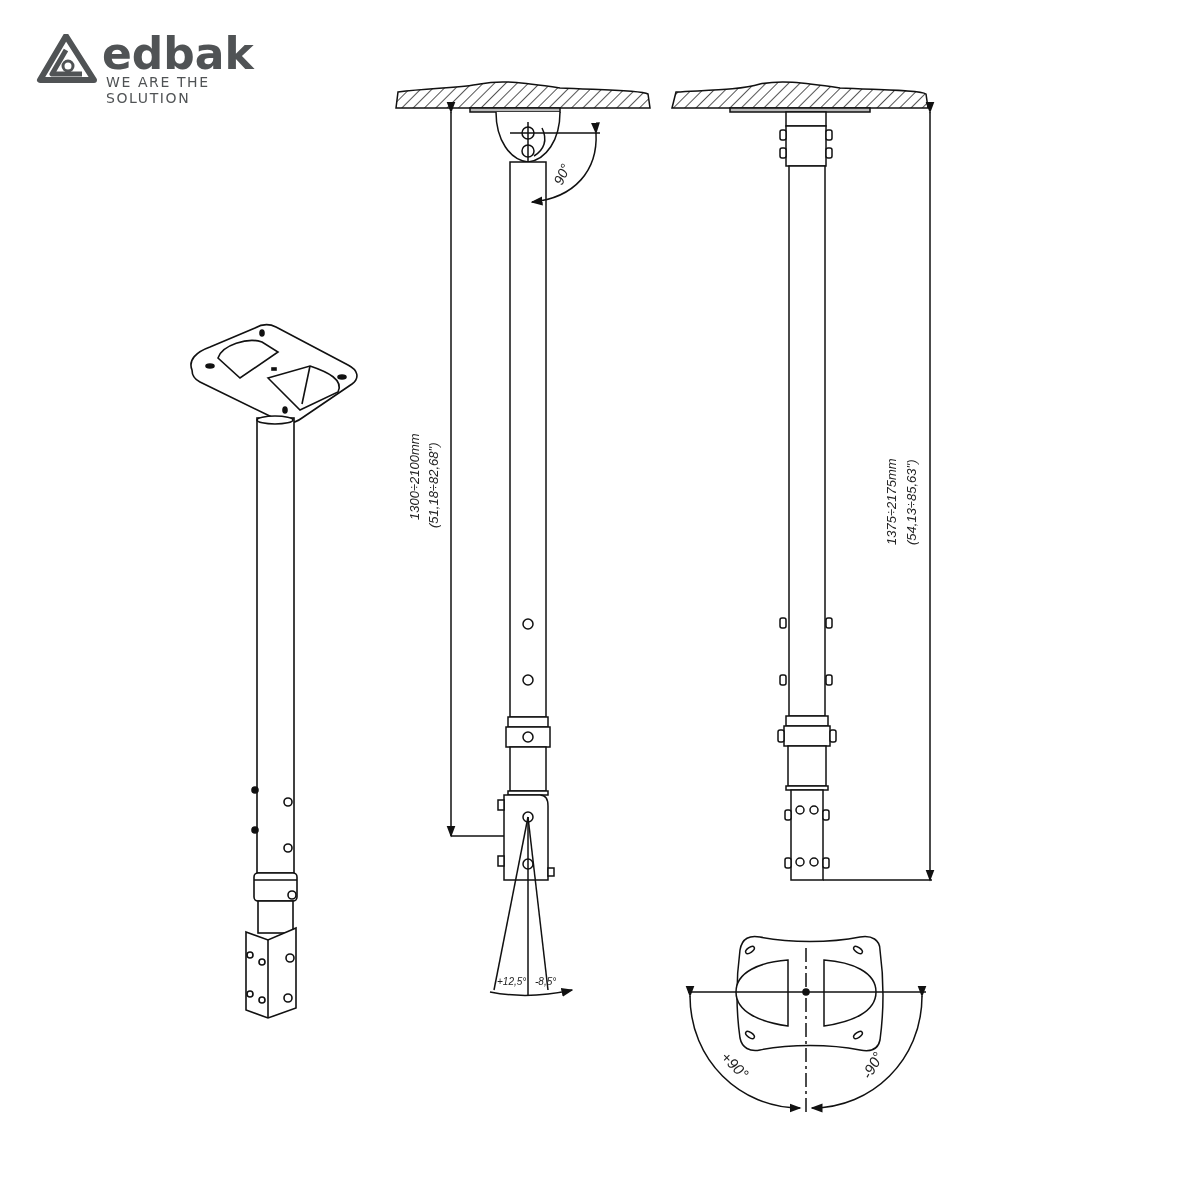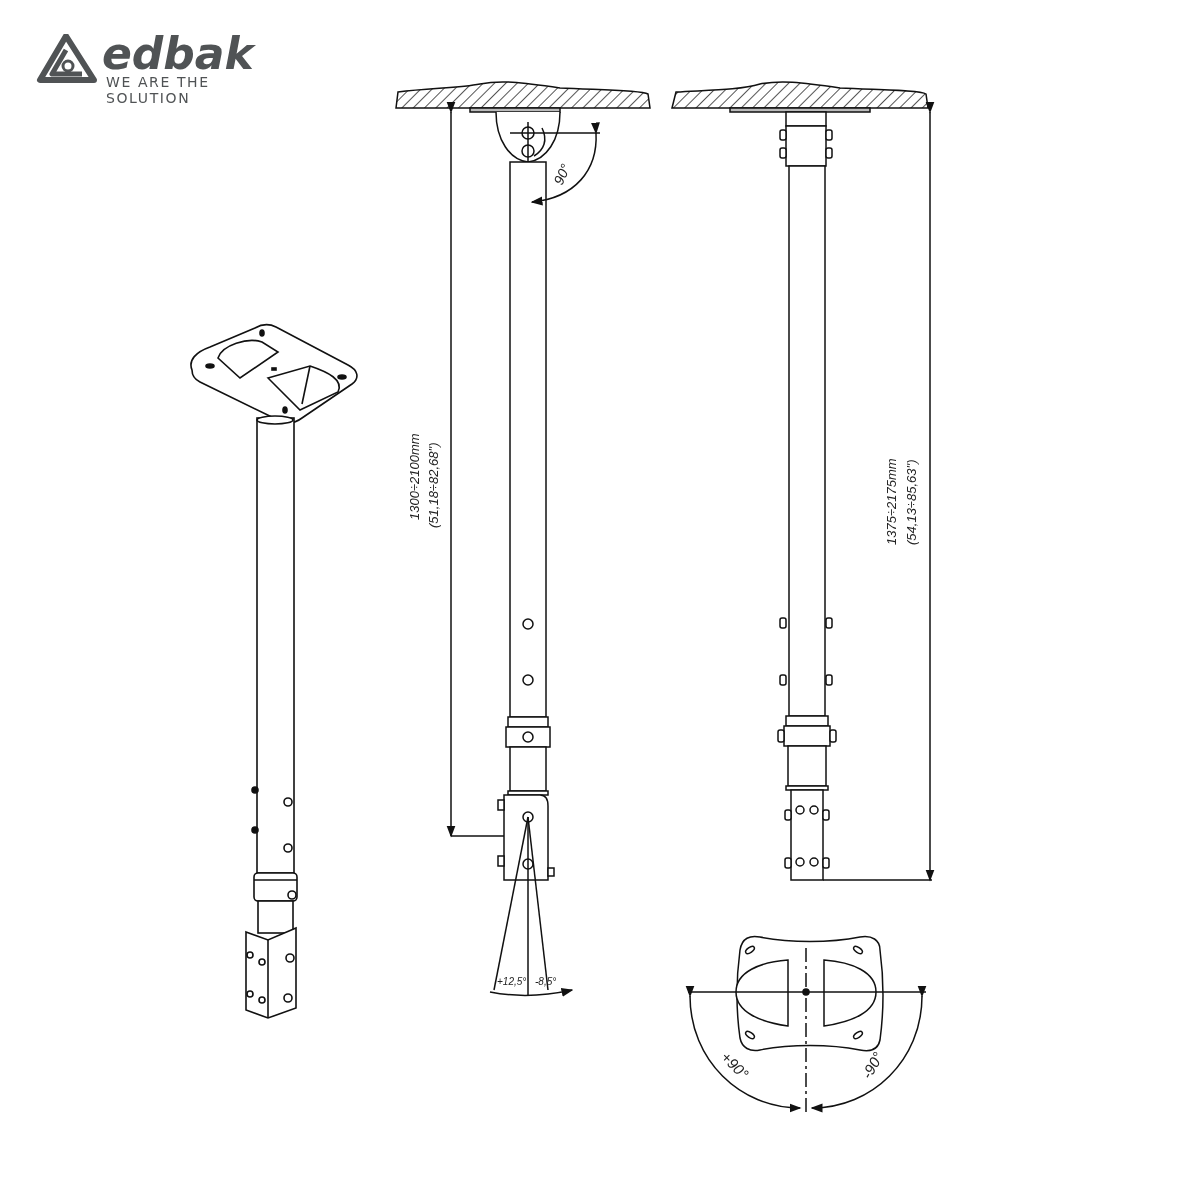--- a/index.html
+++ b/index.html
@@ -1,18 +1,18 @@
 <!DOCTYPE html>
 <html><head>
 <meta charset="utf-8">
 <style>
   html, body { margin: 0; padding: 0; background: #ffffff; }
   body { width: 1200px; height: 1200px; position: relative; overflow: hidden; font-family: "Liberation Sans", sans-serif; }
   .logo { position: absolute; left: 36px; top: 34px; width: 220px; height: 56px; }
-  .logo-word { position: absolute; left: 66px; top: -6px; font-size: 44px; font-weight: bold; color: #505355; letter-spacing: 0px; font-family: "DejaVu Sans", sans-serif; font-style: italic; }
+  .logo-word { position: absolute; left: 66px; top: -6px; font-size: 44px; font-weight: bold; color: #505355; letter-spacing: 0px; font-family: "DejaVu Sans", sans-serif; }
   .logo-tag { position: absolute; left: 70px; top: 40px; font-size: 14px; color: #505355; letter-spacing: 1.6px; font-family: "DejaVu Sans", sans-serif; }
   svg.draw { position: absolute; left: 0; top: 0; }
   .dim { font-family: "Liberation Sans", sans-serif; font-style: italic; fill: #222; }
 </style>
 </head>
 <body>
 
 <div class="logo">
   <svg width="64" height="52" viewBox="0 0 64 52" style="position:absolute;left:0;top:0">
     <path d="M30 2 L4 46 L58 46 Z" fill="none" stroke="#505355" stroke-width="6" stroke-linejoin="round"></path>

